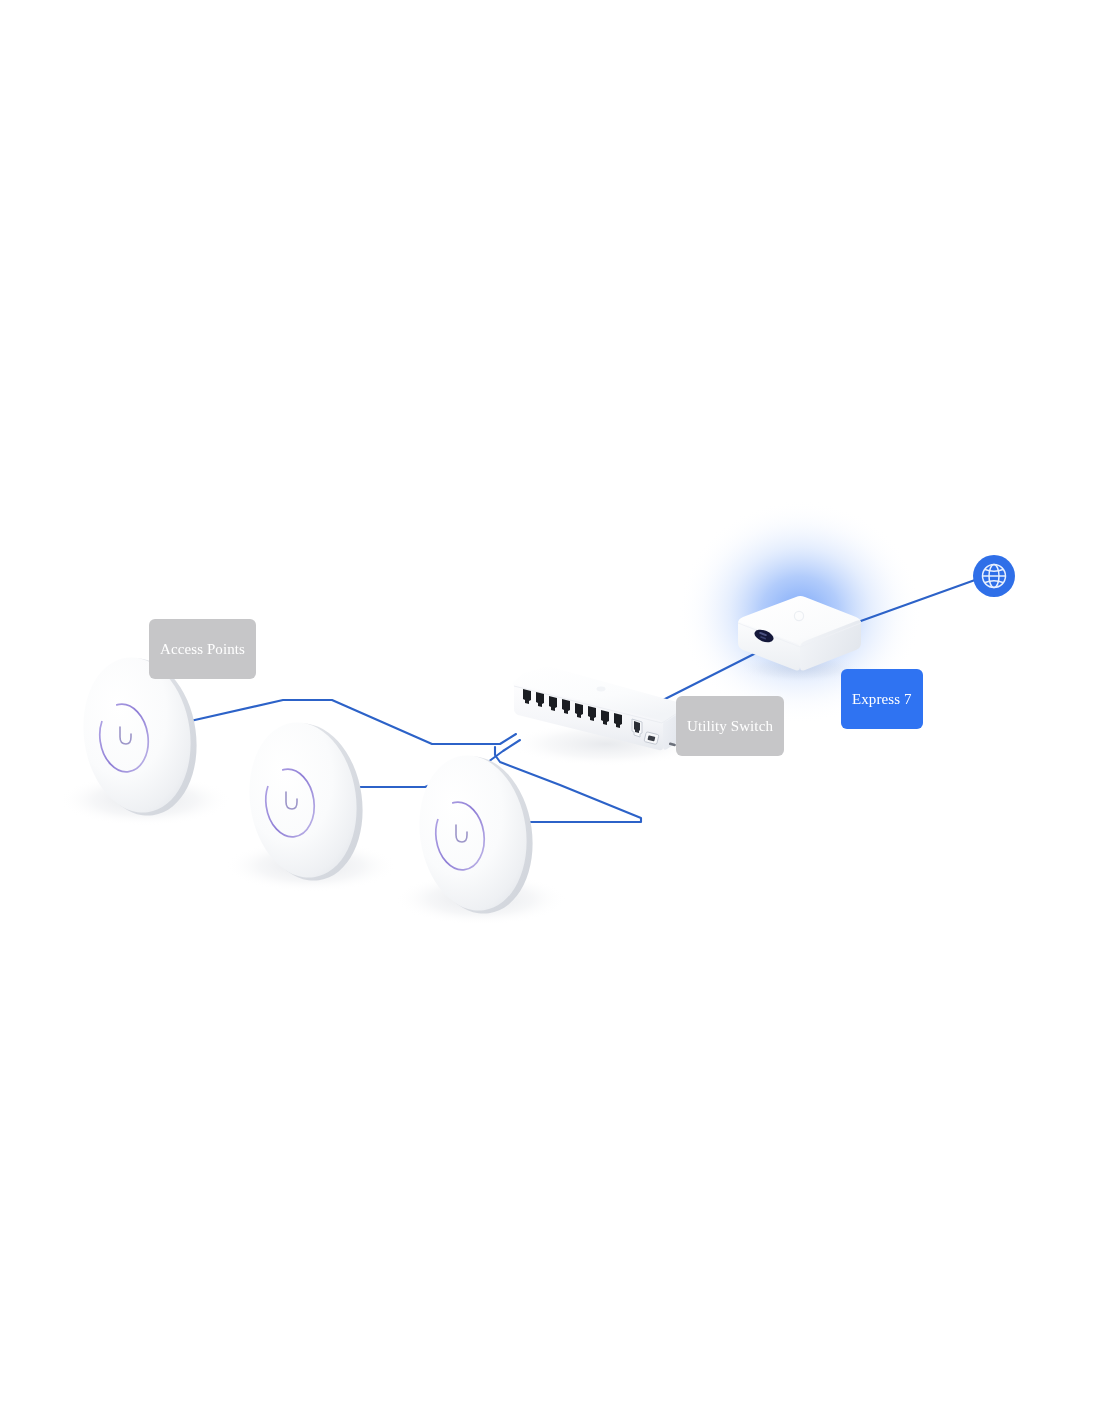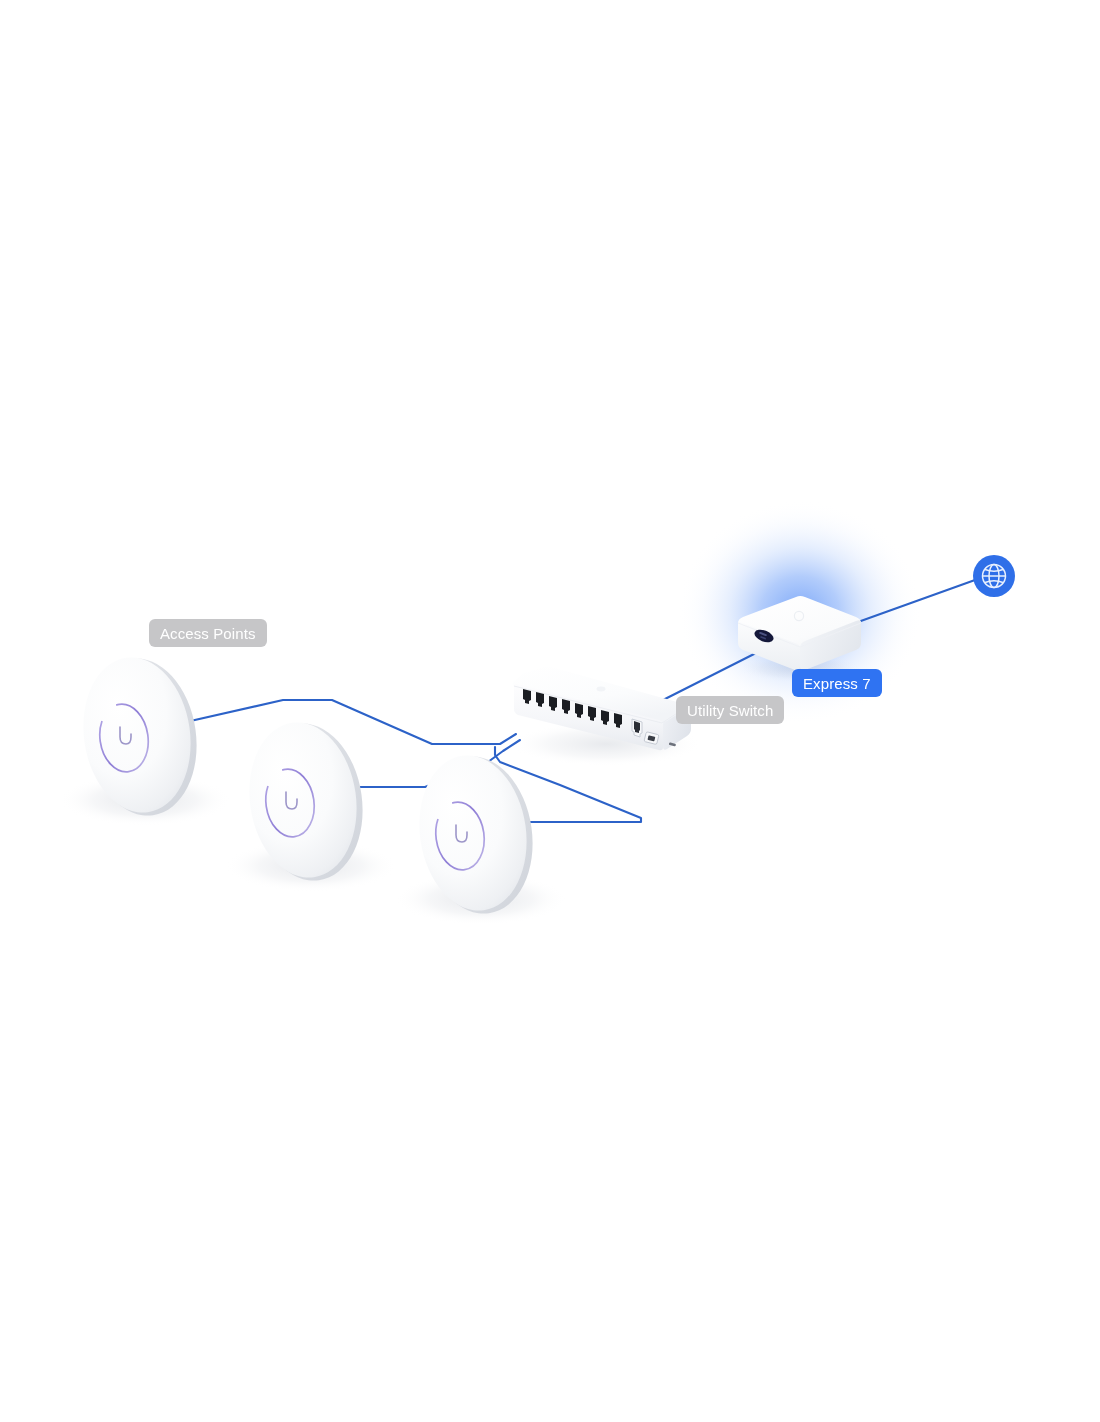--- a/index.html
+++ b/index.html
@@ -35,46 +35,47 @@
     display: block;
   }
 
   
   .badge {
     position: absolute;
     display: inline-flex;
     align-items: center;
     justify-content: center;
     height: 28px;
-    padding: 0 11px;
+    padding: 16px 11px;
     border-radius: 6px;
     font-size: 15px;
     line-height: 1;
     letter-spacing: 0.1px;
     color: #ffffff;
     white-space: nowrap;
     user-select: none;
+    font-family: Liberation Serif, serif;
   }
   .badge-neutral {
     background: #c6c6c8;
   }
   .badge-accent {
     background: #2f73f2;
   }
 
   #badge-access-points {
     left: 149px;
     top: 619px;
   }
   #badge-utility-switch {
     left: 676px;
     top: 696px;
   }
   #badge-express {
-    left: 792px;
+    left: 841px;
     top: 669px;
   }
 </style>
 </head>
 <body>
 
 <div id="topology-stage">
 
   <svg id="topology-svg" viewBox="0 0 1100 1422" xmlns="http://www.w3.org/2000/svg">
     <defs>

